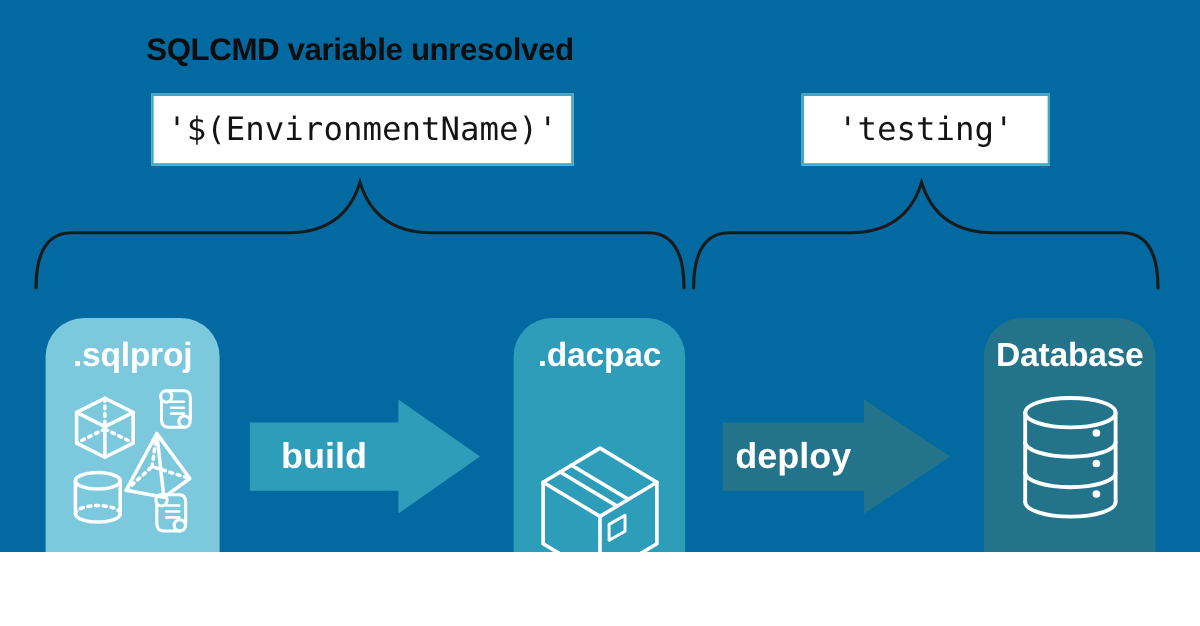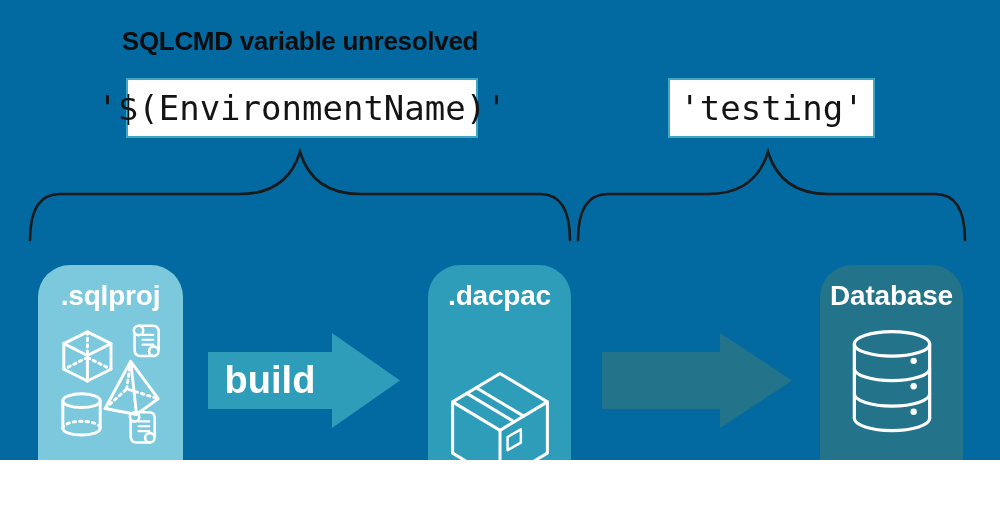--- a/index.html
+++ b/index.html
@@ -10,21 +10,21 @@
   .heading {
     position:absolute; top:26px; text-align:center;
     font-size:26px; font-weight:700; letter-spacing:-0.3px;
   }
   #heading-left  { left:80px;  width:440px; }
   #heading-right { left:600px; width:335px; }
   .codebox {
     position:absolute; top:78px; height:60px; box-sizing:border-box;
     border:2.5px solid; background:#ffffff;
     display:flex; align-items:center; justify-content:center;
-    font-family:"DejaVu Sans Mono", monospace; font-size:34px;
+    font-family:"DejaVu Sans Mono", monospace; font-size:27px;
   }
   #codebox-left  { left:126px; width:352px; }
   #codebox-right { left:668px; width:207px; }
   .brace { position:absolute; top:148px; }
   #brace-left  { left:25px; }
   #brace-right { left:573px; }
   .stage {
     position:absolute; top:265px; height:232px; border-radius:32px;
     display:flex; flex-direction:column; align-items:center;
   }
@@ -36,21 +36,21 @@
     letter-spacing:-0.2px;
   }
   .stage-icon { margin-top:6px; }
   .arrow { position:absolute; top:333px; height:95px; }
   #arrow-build  { left:208px; width:192px; }
   #arrow-deploy { left:602px; width:190px; }
   .arrow svg { position:absolute; left:0; top:0; }
   .arrow-label {
     position:absolute; left:0; top:19px; height:57px; width:121px;
     display:flex; align-items:center; justify-content:center;
-    color:#ffffff; font-size:38px; font-weight:700;
+    color:#ffffff; font-size:30px; font-weight:700;
   }
 </style>
 </head>
 <body>
 
 <div id="canvas">
 
   <div id="heading-left" class="heading" style="color: rgb(13, 13, 13);">SQLCMD variable unresolved</div>
 
   <div id="codebox-left" class="codebox" style="border-color: rgb(63, 167, 195);">
@@ -121,20 +121,21 @@
         <path d="M35 25 L85 55 M25 31 L75 61"></path>
         <path d="M68 77 L82 69 V83 L68 91 Z" stroke-width="2.6"></path>
       </g>
     </svg>
   </div>
 
   <div id="arrow-deploy" class="arrow">
     <svg width="190" height="95" viewBox="0 0 190 95">
       <polygon points="0,19 118,19 118,0 190,47.5 118,95 118,76 0,76" fill="#23748a"></polygon>
     </svg>
+    <div class="arrow-label" style="width:118px;">deploy</div>
   </div>
 
   <div id="stage-database" class="stage" style="background: rgb(35, 116, 138);">
     <div class="stage-label">Database</div>
     <svg class="stage-icon" width="98" height="113" viewBox="0 0 104 120" style="margin-top:14px;">
       <g fill="none" stroke-width="3.4" stroke-linecap="round" stroke="#ffffff">
         <ellipse cx="52" cy="19" rx="40" ry="13"></ellipse>
         <path d="M12 19 V98 M92 19 V98"></path>
         <path d="M12 98 A40 13 0 0 0 92 98"></path>
         <path d="M12 45 A40 13 0 0 0 92 45"></path>

